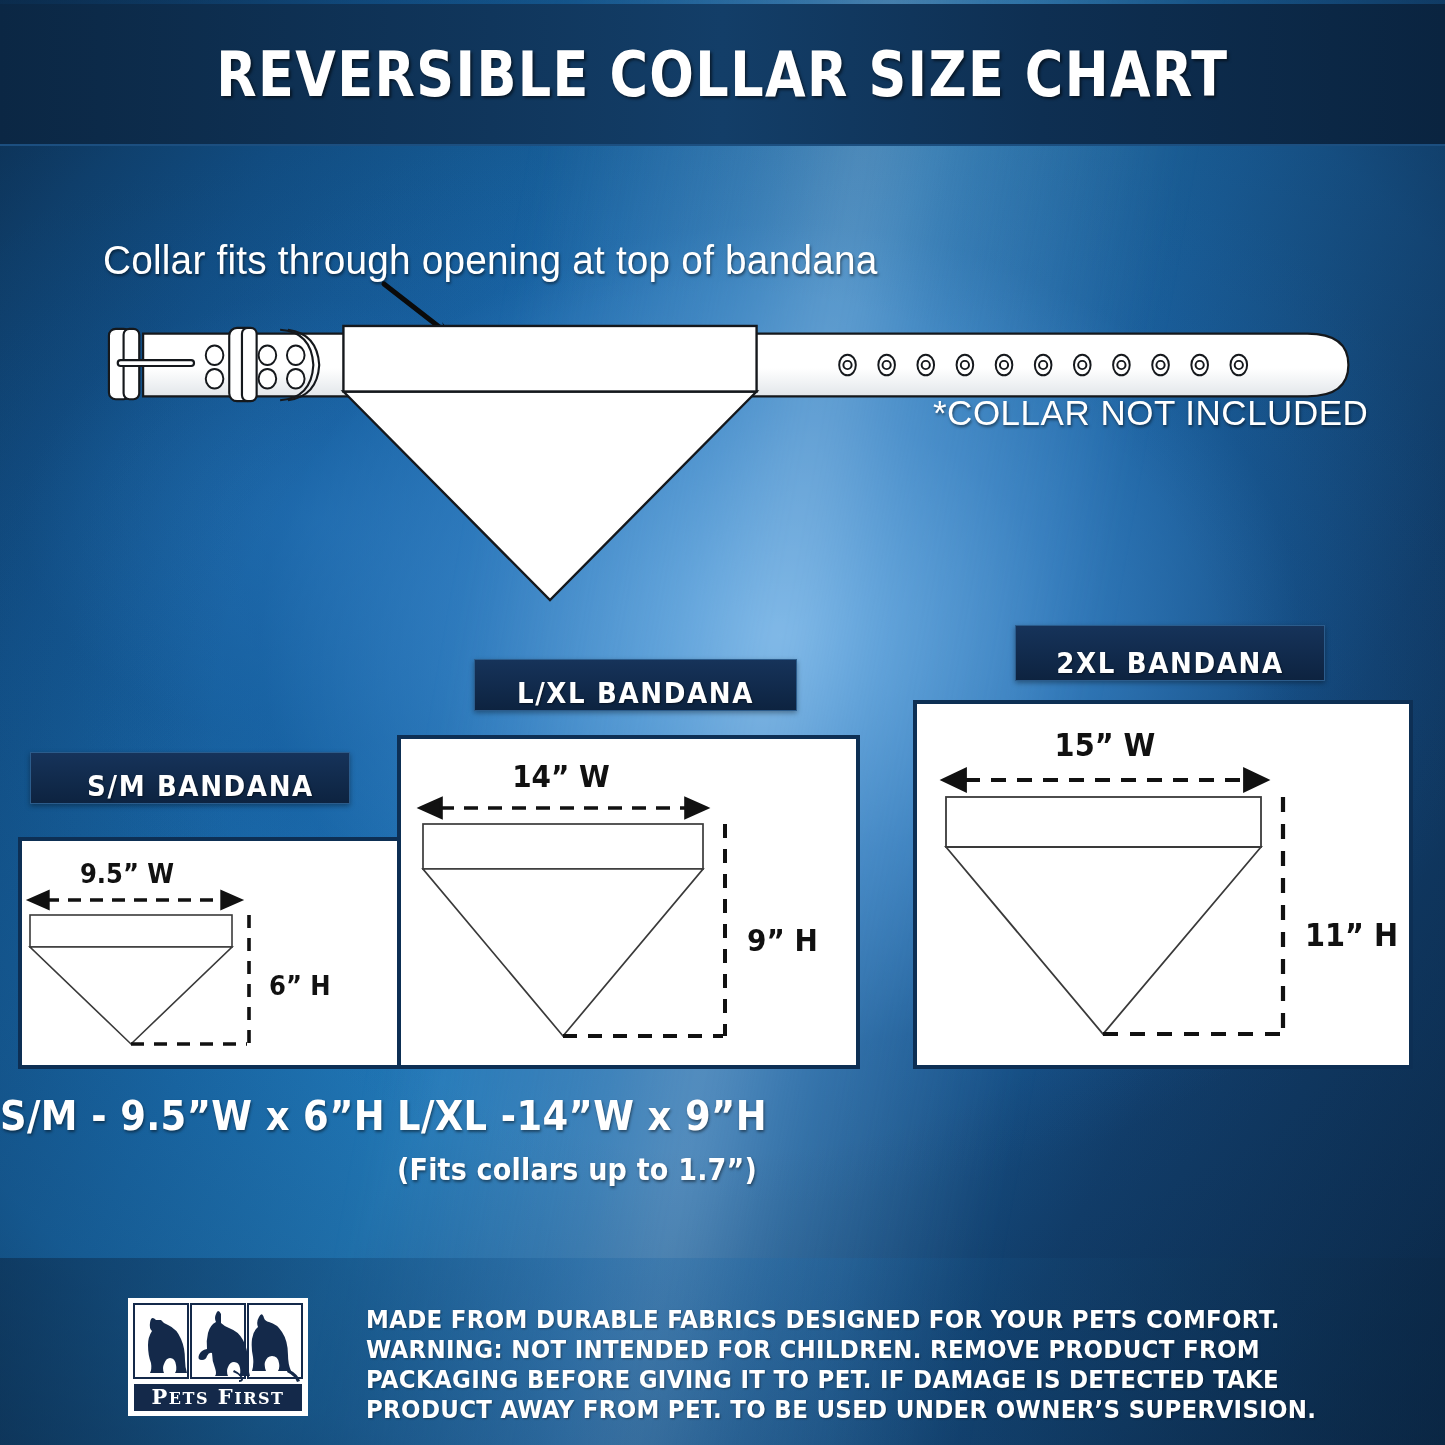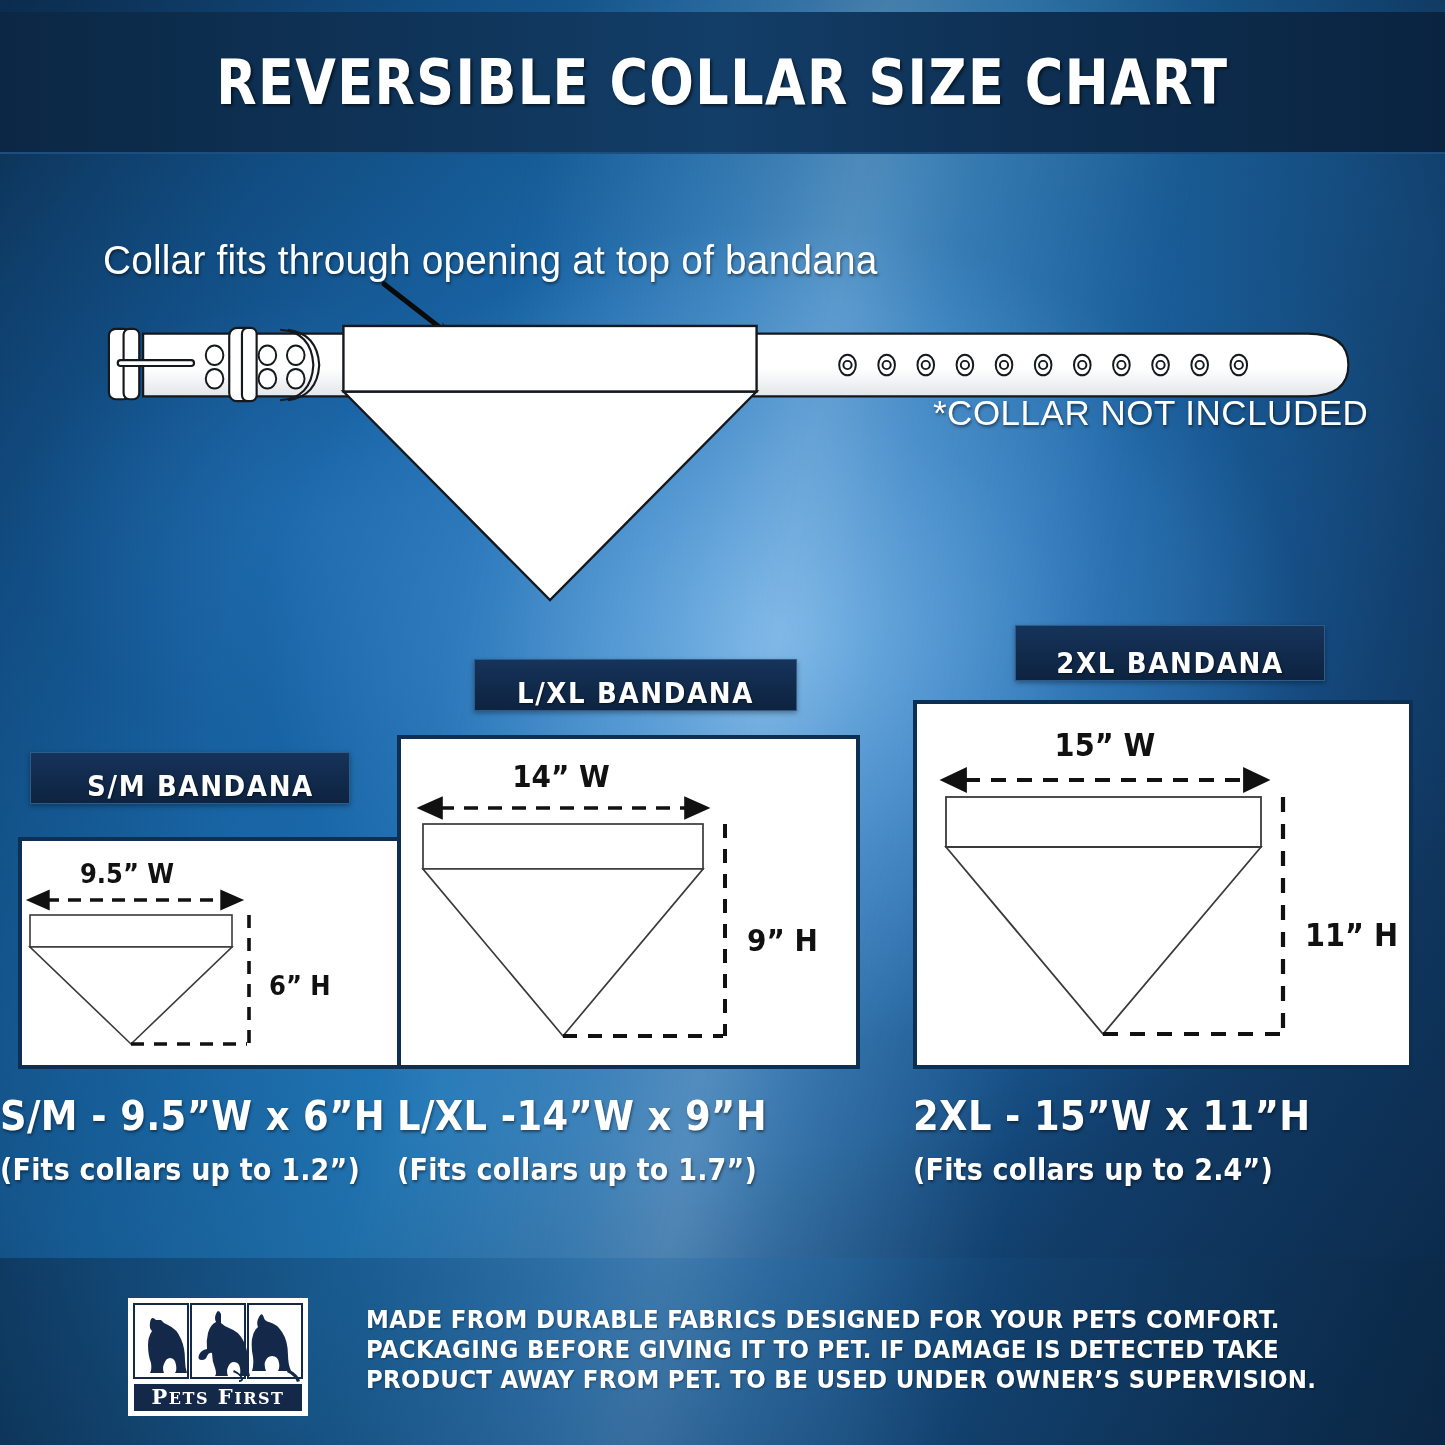--- a/index.html
+++ b/index.html
@@ -36,21 +36,21 @@
   
   #bg-streak {
     position:absolute; left:-10%; top:-5%; width:120%; height:110%;
     background:
       linear-gradient(100deg, rgba(255,255,255,0) 36%, rgba(190,224,252,0.20) 47%, rgba(218,238,255,0.30) 52%, rgba(190,224,252,0.18) 57%, rgba(255,255,255,0) 68%);
     filter:blur(18px);
   }
 
   
   #title-bar {
-    position:absolute; left:0; top:12px; width:1445px; height:142px;
+    position:absolute; left:0; top:4px; width:1445px; height:142px;
     background:linear-gradient(90deg,#0b2744 0%, #10365c 34%, #133e68 50%, #0e2f52 72%, #0a2440 100%);
     display:flex; align-items:center; justify-content:center;
     border-bottom:2px solid #1c4f80;
   }
   #title-text {
     font-family:"DejaVu Sans Condensed","Liberation Sans Narrow","Liberation Sans", sans-serif;
     font-weight:bold;
     font-size:62px;
     letter-spacing:1.5px;
     color:#ffffff;
@@ -308,30 +308,25 @@
       <g stroke="#111" stroke-width="4.2" fill="none">
         <line x1="366" y1="93" x2="366" y2="330" stroke-dasharray="15,12"></line>
         <line x1="186" y1="330" x2="364" y2="330" stroke-dasharray="15,12"></line>
       </g>
       <text x="388" y="242" font-family="DejaVu Sans Condensed, Liberation Sans Narrow, Liberation Sans, sans-serif" font-size="32" font-weight="bold" fill="#111">11” H</text>
     </svg>
   </div>
 
   <div class="caption" id="cap-sm">
     <span class="main">S/M - 9.5”W x 6”H</span>
-    <span class="sub">(Fits collars up to 1.2”)</span>
   </div>
   <div class="caption" id="cap-lxl">
     <span class="main">L/XL -14”W x 9”H</span>
     <span class="sub">(Fits collars up to 1.7”)</span>
   </div>
-  <div class="caption" id="cap-2xl">
-    <span class="main">2XL - 15”W x 11”H</span>
-    <span class="sub">(Fits collars up to 2.4”)</span>
-  </div>
 
   <div id="footer"></div>
 
   <svg id="logo" width="180" height="118" viewBox="0 0 180 118">
     <rect x="0" y="0" width="180" height="118" fill="#ffffff"></rect>
 
     <rect x="6" y="6" width="54" height="74" fill="#ffffff" stroke="#14294a" stroke-width="2"></rect>
     <rect x="63" y="6" width="54" height="74" fill="#ffffff" stroke="#14294a" stroke-width="2"></rect>
     <rect x="120" y="6" width="54" height="74" fill="#ffffff" stroke="#14294a" stroke-width="2"></rect>
 
@@ -348,17 +343,18 @@
       <path d="M136 20 q-2 -7 -5 -1 q-3 5 -1 10 q-5 4 -6 12 q-1 9 1 18 q1 8 -1 14 l14 0 q-2 -5 -1 -9 q2 -6 7 -6 q6 0 7 7 q1 5 -1 8 l13 0 q-3 -7 -3 -16 q0 -14 -6 -23 q-5 -8 -13 -10 q-4 -1 -5 -4 z"></path>
       <path d="M160 71 q10 5 12 12 l-3 1 q-2 -6 -10 -10 z"></path>
     </g>
 
     <rect x="6" y="86" width="168" height="27" fill="#14294a"></rect>
     <text x="90" y="106" font-family="DejaVu Serif, Liberation Serif, serif" font-size="21" font-weight="bold" fill="#ffffff" text-anchor="middle" letter-spacing="1.5">P<tspan font-size="16">ETS</tspan> F<tspan font-size="16">IRST</tspan></text>
   </svg>
 
   <div id="disclaimer">
     <div>MADE FROM DURABLE FABRICS DESIGNED FOR YOUR PETS COMFORT.</div>
+    <div>WARNING:  NOT  INTENDED  FOR  CHILDREN. REMOVE PRODUCT FROM</div>
     <div>PACKAGING BEFORE GIVING IT TO PET.  IF DAMAGE IS DETECTED TAKE</div>
     <div>PRODUCT AWAY FROM PET. TO BE USED UNDER OWNER’S SUPERVISION.</div>
   </div>
 
 </div>
 
 </body></html>

